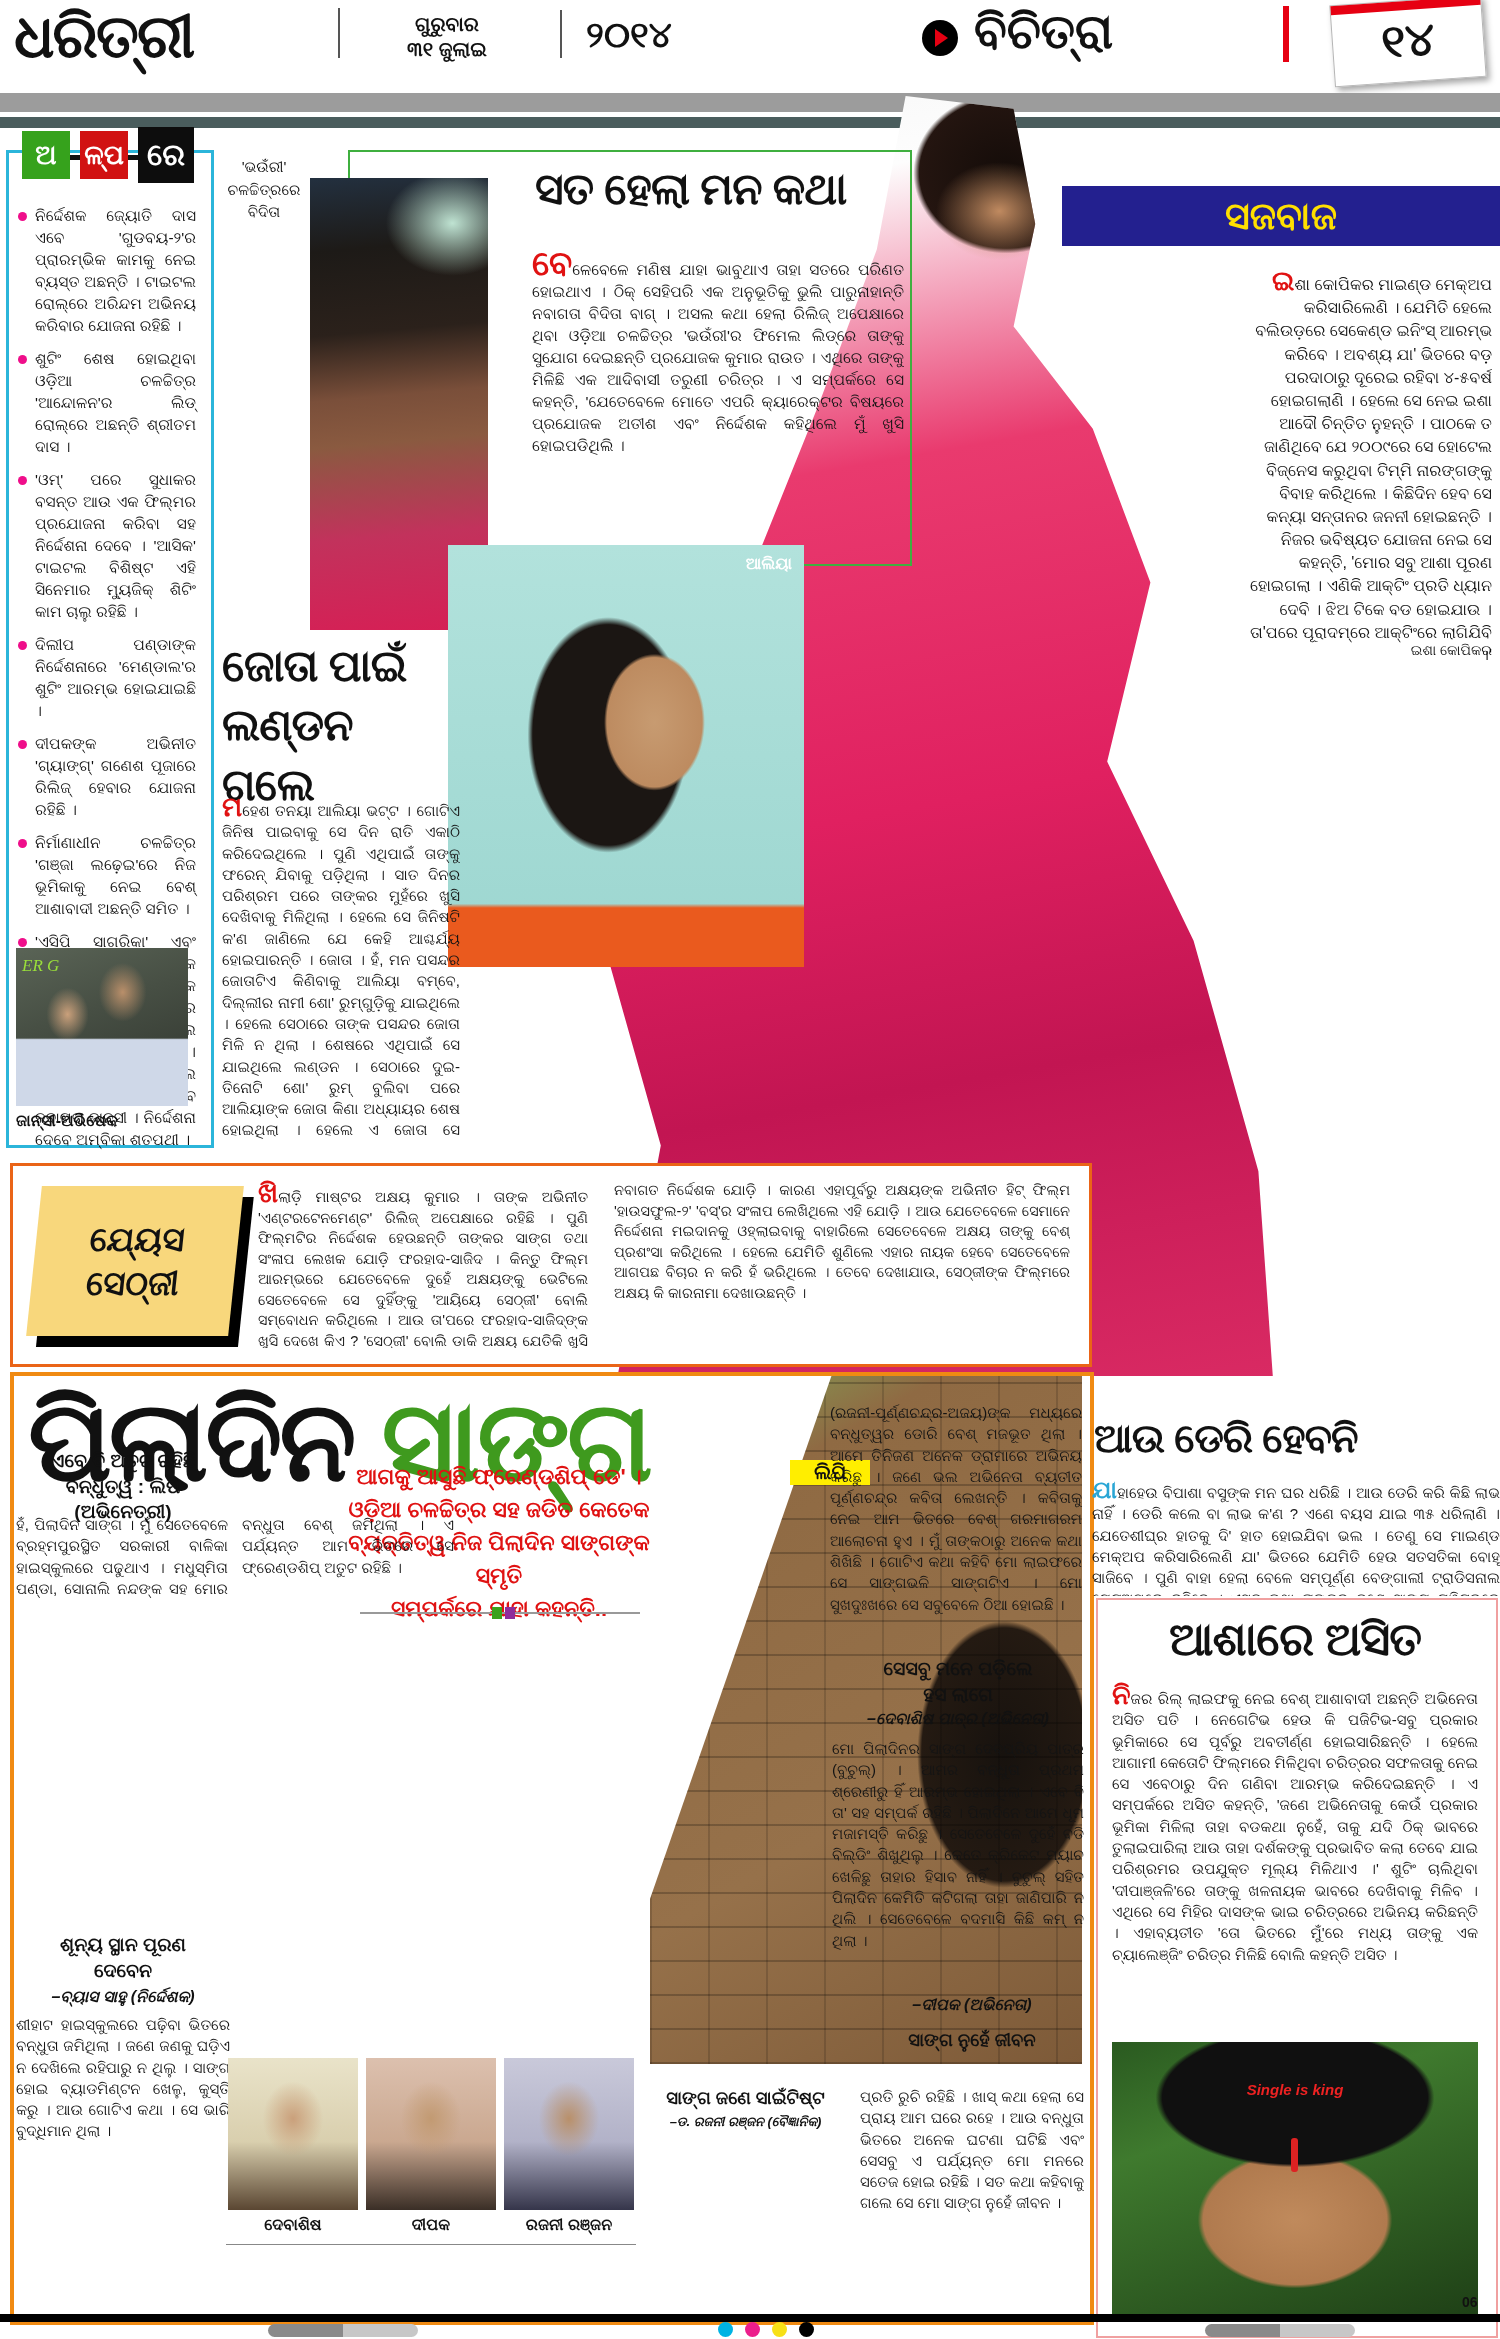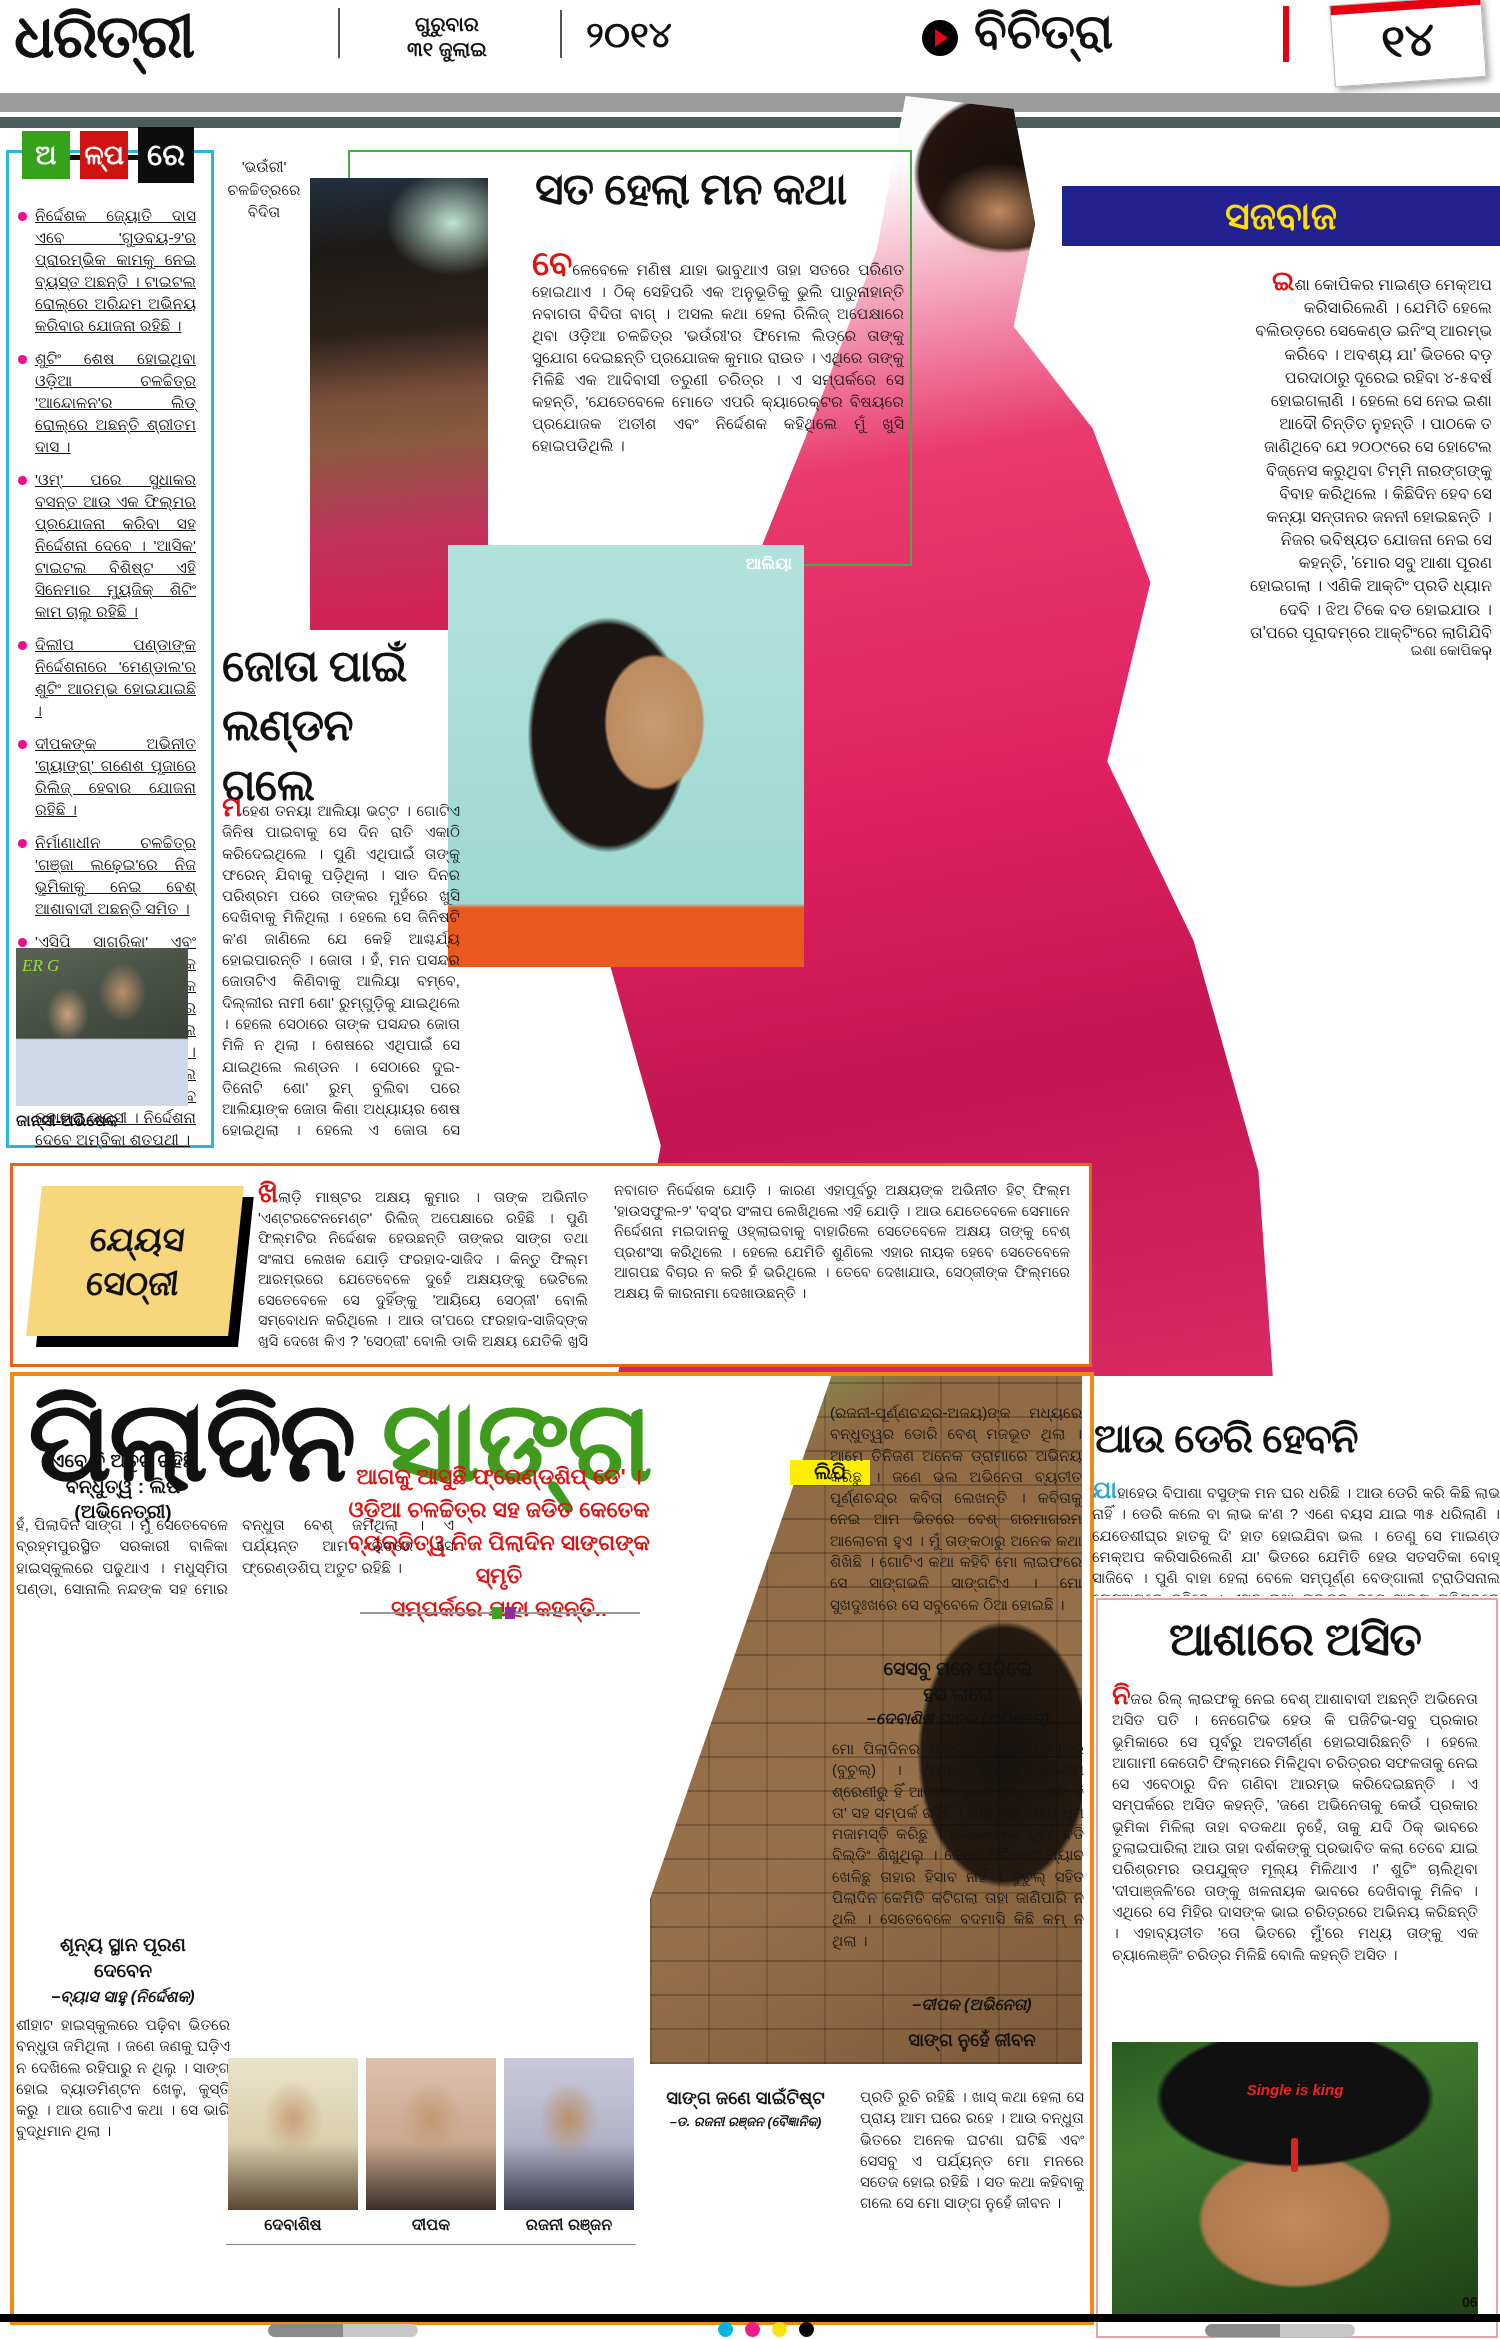--- a/index.html
+++ b/index.html
@@ -23,21 +23,21 @@
       border-top:9px solid transparent;border-bottom:9px solid transparent;border-left:13px solid #e60012;}
   .cal-card{left:1332px;top:0px;width:150px;height:80px;background:#fff;border:1px solid #b5b5b5;
       transform:rotate(-4deg);box-shadow:3px 4px 6px rgba(0,0,0,.35);}
   .cal-card .red-top{position:absolute;left:0;top:0;width:100%;height:9px;background:#e60012;}
   .cal-card .num{position:absolute;left:0;top:12px;width:100%;text-align:center;font-size:46px;font-weight:bold;}
   
   .alpare-box{left:6px;top:150px;width:202px;height:992px;border:3px solid #2bb5da;background:#fff;}
   .sq{width:48px;height:48px;color:#fff;font-weight:bold;font-size:27px;display:flex;align-items:center;justify-content:center;}
   .dash{width:10px;height:5px;background:#111;align-self:center;}
   .alp-list{list-style:none;margin:0;padding:0;}
-  .alp-list li{position:relative;padding-left:17px;margin-bottom:11px;font-size:15.5px;line-height:1.42;text-align:justify;text-decoration:underline;}
+  .alp-list li{position:relative;padding-left:17px;margin-bottom:11px;font-size:15.5px;line-height:1.42;text-align:justify;}
   .alp-list li::before{content:"";position:absolute;left:0;top:7px;width:9px;height:9px;border-radius:50%;background:#ef0e8a;}
   
   .ph{overflow:hidden;}
   .ph-bidita{background:
      radial-gradient(95px 75px at 80% 10%, #bfe3d2 0%, rgba(191,227,210,0) 70%),
      linear-gradient(175deg,#23303f 0%,#1d1a17 16%,#2b211b 34%,#7a4f3a 48%,#8a5a40 58%,#c2325c 78%,#d61f55 100%);}
   .ph-isha{background:
      radial-gradient(90px 70px at 61% 9%, #c08a60 0%, rgba(192,138,96,0) 70%),
      radial-gradient(150px 130px at 62% 6%, #140c09 0%, #241510 58%, rgba(36,21,16,0) 62%),
      linear-gradient(170deg,#f7f7f7 0%,#fdfdfd 9%,#e93a6e 30%,#e02060 55%,#c21552 75%,#d92a63 100%);

